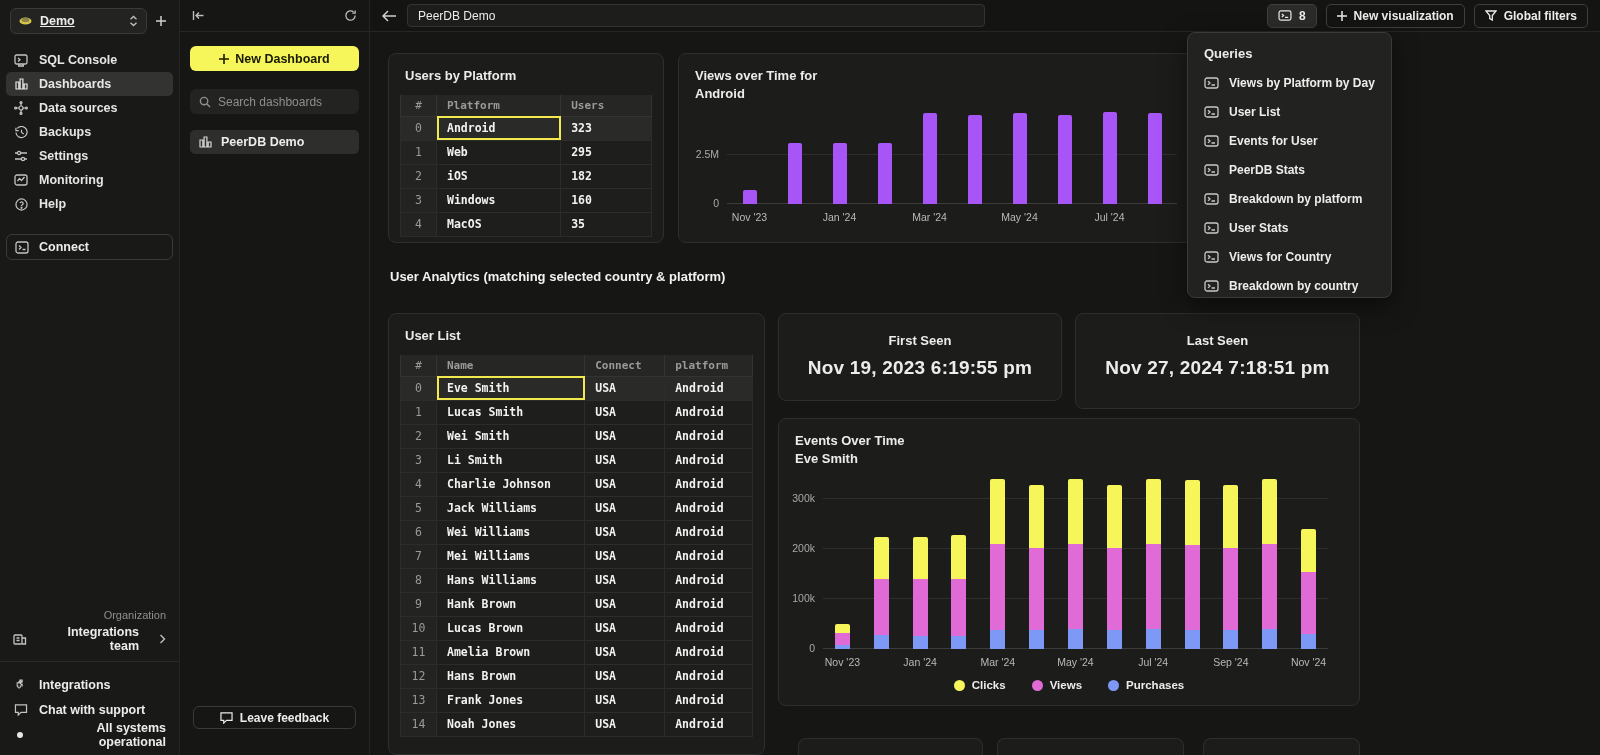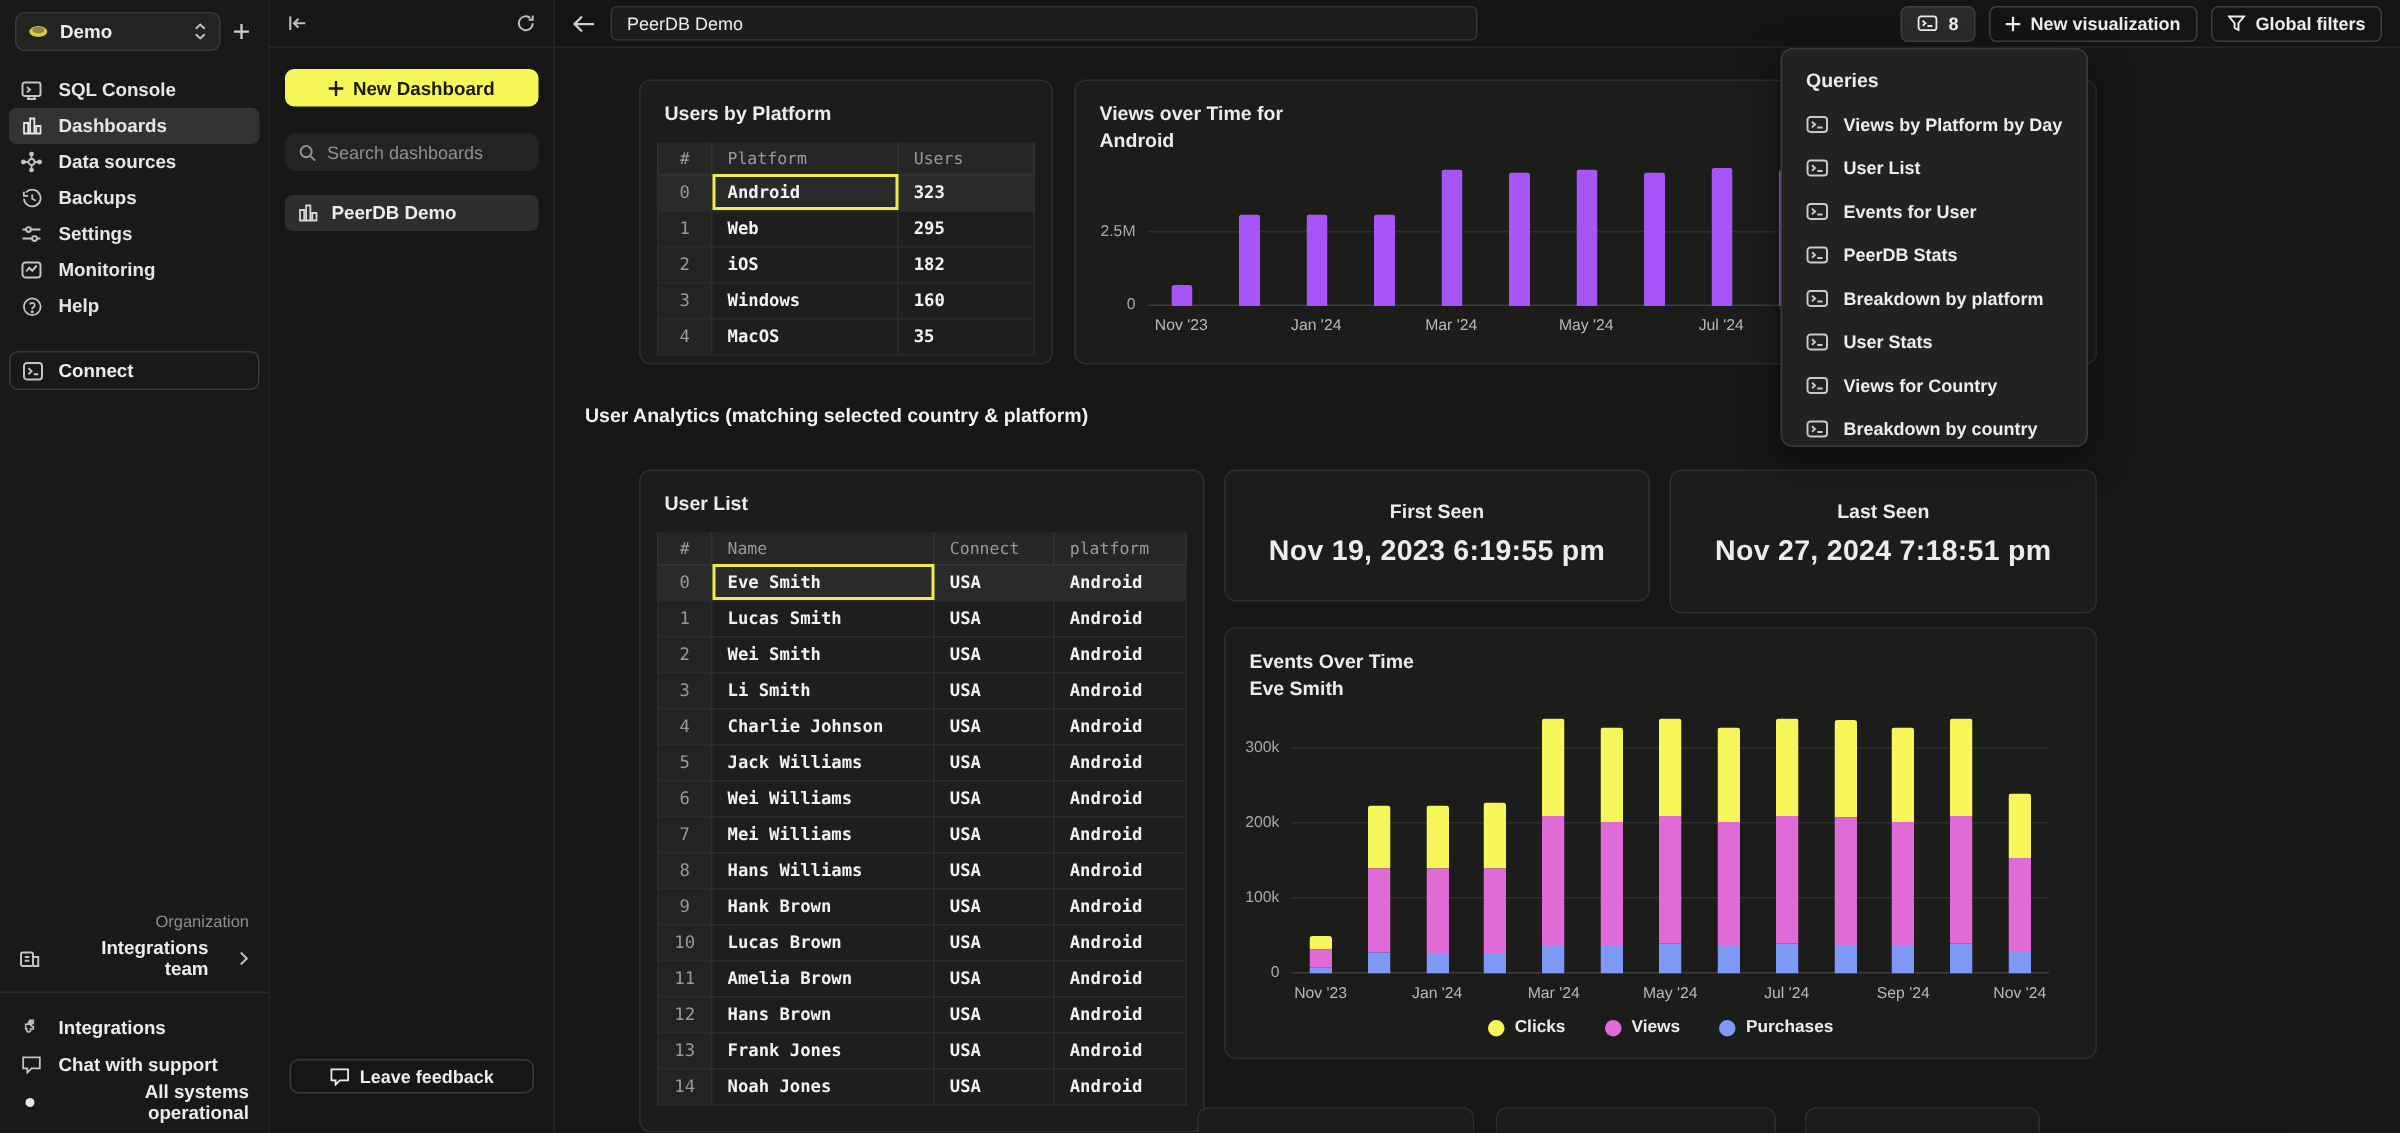--- a/index.html
+++ b/index.html
@@ -9,21 +9,21 @@
 
   
   .sidebar { width:180px; min-width:180px; background:#191918; display:flex; flex-direction:column; border-right:1px solid #232322; }
   .sb-head { display:flex; align-items:center; padding:8px 10px 6px 12px; gap:6px; }
   .brand-name { font-weight:700; font-size:14.5px; letter-spacing:.1px; margin-left:2px; flex:1; }
   .bell-wrap { position:relative; width:20px; height:20px; display:flex; align-items:center; justify-content:center; color:#CFCFCE; }
   .bell-dot { position:absolute; top:0; right:1px; width:7px; height:7px; border-radius:50%; background:#E8795B; }
   .avatar { width:22px; height:22px; border-radius:50%; background:#8B8B8B; color:#262626; font-size:10px; font-weight:700; display:flex; align-items:center; justify-content:center; }
   .ws-row { display:flex; align-items:center; gap:8px; padding:8px 12px 10px 10px; }
   .ws-select { flex:1; height:26px; background:#232322; border:1px solid #3A3A39; border-radius:6px; display:flex; align-items:center; gap:8px; padding:0 8px; cursor:pointer; }
-  .ws-select .lbl { flex:1; font-size:12.5px; font-weight:700; }
+  .ws-select .lbl { flex:1; font-size:12.5px; font-weight:700;text-decoration:underline; }
   .nav { padding:4px 6px; display:flex; flex-direction:column; }
   .nav-item { display:flex; align-items:center; gap:10px; height:24px; padding:0 7px; border-radius:5px; font-size:12.5px; font-weight:600; color:#E6E6E5; cursor:pointer; }
   .nav-item .ic { width:16px; display:flex; justify-content:center; color:#C4C4C3; }
   .nav-item.active { background:#333332; }
   .connect-btn { margin:14px 6px 0 6px; height:26px; border:1px solid #3A3A39; border-radius:6px; display:flex; align-items:center; gap:10px; padding:0 8px; font-size:12.5px; font-weight:600; cursor:pointer; }
   .sb-bottom { margin-top:auto;text-align:right; }
   .org-label { font-size:11px; color:#8F8F8E; padding:0 13px 6px 13px; }
   .org-item { display:flex; align-items:center; gap:10px; height:24px; padding:0 13px; font-size:12.5px; font-weight:600; cursor:pointer; }
   .org-item .spacer { flex:1; }
   .sb-divider { border-top:1px solid #2A2A29; margin:10px 0 10px 0; }
@@ -46,27 +46,27 @@
   
   .main { flex:1; position:relative; background:#161615; }
   .topbar { height:32px; background:#141413; border-bottom:1px solid #262625; display:flex; align-items:center; padding:0 12px; gap:10px; }
   .back-btn { color:#CFCFCE; display:flex; cursor:pointer; }
   .title-input { width:578px; height:23px; background:#1D1D1C; border:1px solid #333332; border-radius:4px; color:#ECECEB; font-size:12px; padding:0 10px; outline:none; font-family:inherit; }
   .tb-right { margin-left:auto; display:flex; gap:9px; }
   .tb-btn { height:24px; border:1px solid #3F3F3E; border-radius:5px; background:transparent; color:#ECECEB; font-size:12px; font-weight:700; display:flex; align-items:center; gap:7px; padding:0 10px; cursor:pointer; font-family:inherit; }
   .tb-btn.count { background:#2B2B2A; }
   .canvas { position:absolute; top:32px; left:0; right:0; bottom:0; }
 
-  .panel { position:absolute; background:#1C1C1B; border:1px solid #2E2E2D; border-radius:8px;margin-left:38px; }
+  .panel { position:absolute; background:#1C1C1B; border:1px solid #2E2E2D; border-radius:8px; }
   .panel-title { font-size:13px; font-weight:700; padding:13px 16px 0 16px; line-height:18px; }
   .note-text { position:absolute; font-size:13px; font-weight:600; color:#F2F2F1; }
 
   
   table.grid { border-collapse:collapse; font-family:"DejaVu Sans Mono", monospace; width:calc(100% - 22px); margin:10px 11px 0 11px; }
-  table.grid th { background:#262625; color:#9A9A98; font-weight:400; font-size:11px; text-align:left; height:21px; padding:0 10px; border:1px solid #343433; border-top:none; }
+  table.grid th { background:#262625; color:#9A9A98; font-weight:700; font-size:11px; text-align:left; height:21px; padding:0 10px; border:1px solid #343433; border-top:none; }
   table.grid th.idx, table.grid td.idx { width:36px; text-align:center; color:#9A9A98; font-weight:400; padding:0 4px; }
   table.grid td { font-size:11.5px; font-weight:700; color:#F2F2F1; height:24px; padding:0 10px; border:1px solid #2C2C2B; background:#1E1E1D; }
   table.grid td.idx { background:#232322; }
   table.grid tr.sel td { background:#2A2A29; }
   table.grid td.sel-cell { outline:2px solid #F2E94E; outline-offset:-2px; }
 
   
   .stat { display:flex; flex-direction:column; align-items:center; padding-top:19px; }
   .stat .lbl { font-size:13px; font-weight:700; }
   .stat .val { font-size:19px; font-weight:700; margin-top:9px; letter-spacing:.2px; }

